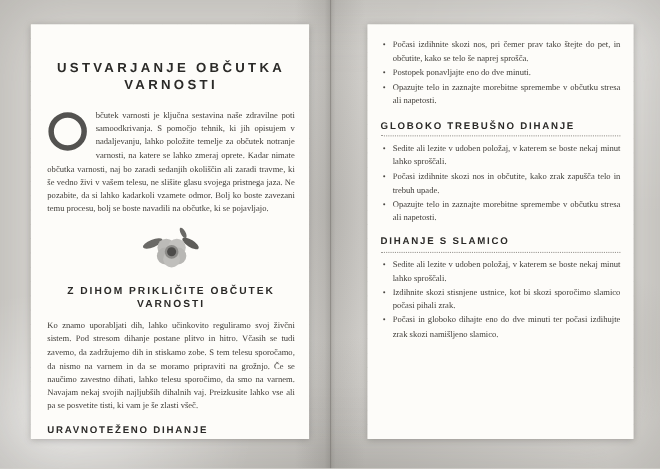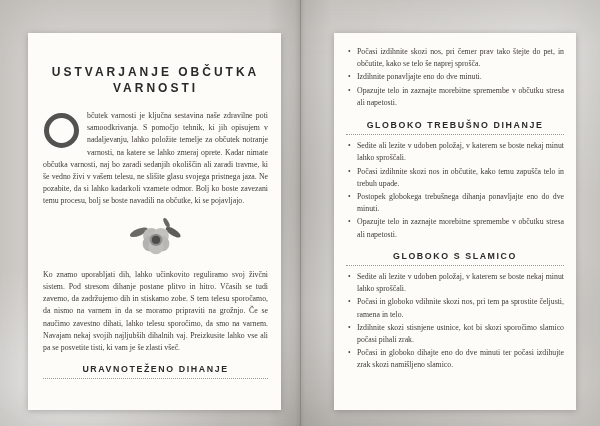--- a/index.html
+++ b/index.html
@@ -20,21 +20,21 @@
     box-shadow: inset 0 0 70px rgba(95,92,87,0.30);
   }
   .gutter{
     position:absolute;top:0;left:268px;width:64px;height:426px;
     background:linear-gradient(90deg, rgba(90,87,82,0) 0%, rgba(90,87,82,0.16) 42%, rgba(90,87,82,0.30) 50%, rgba(90,87,82,0.14) 58%, rgba(90,87,82,0) 100%);
   }
   .gutter-line{
     position:absolute;top:0;left:300px;width:1px;height:426px;
     background:rgba(110,107,102,0.45);
   }
-  .page{position:absolute;top:33px;}
+  .page{position:absolute;top:22px;}
   .page.left{left:28px;width:253px;height:377px;}
   .page.right{left:334px;width:242px;height:377px;}
   svg.scallop{position:absolute;left:0;top:0;filter:drop-shadow(0 1px 3px rgba(80,78,74,0.35));}
   .content{
     position:absolute;inset:0;overflow:hidden;
     color:#3d3a36;font-size:7.8px;line-height:12.2px;text-align:justify;
   }
   .page.left .content{padding:15px 13px 8px 15px;}
   .page.right .content{padding:13px 12px 8px 12px;}
   .title{
@@ -49,21 +49,21 @@
   .dropcap span{font-size:0;color:transparent;}
   p.body{margin:0 0 4px 0;}
   .ornament{text-align:center;margin:9px 0 6px 0;}
   .subtitle{
     font-family:"Liberation Sans", sans-serif;font-weight:bold;
     font-size:9.3px;letter-spacing:1.8px;text-align:center;color:#2b2a28;
     margin:6px 0 8px 0;
   }
   .sec-head{
     font-family:"Liberation Sans", sans-serif;font-weight:bold;
-    font-size:8.8px;letter-spacing:1.6px;color:#2b2a28;text-align:center;
+    font-size:8.8px;letter-spacing:1.6px;color:#2b2a28;text-align:left;
     border-bottom:1px dotted #9d9a95;padding-bottom:3px;margin:9px 0 5px 0;
   }
   .sec-head.first{margin-top:10px;}
   ul.bullets{list-style:none;margin:0;padding:0;}
   ul.bullets li{
     position:relative;padding-left:11px;margin:0 0 1px 0;
   }
   ul.bullets li::before{
     content:"\2022";position:absolute;left:2px;top:0;font-size:7.5px;color:#4a4844;
   }
@@ -100,50 +100,49 @@
           <circle cx="25" cy="20" r="8.5" fill="#bcbbb8"></circle>
           <circle cx="35" cy="20" r="8.5" fill="#c3c2bf"></circle>
           <circle cx="24" cy="28" r="8" fill="#b3b2af"></circle>
           <circle cx="36" cy="28" r="8" fill="#b8b7b4"></circle>
           <circle cx="30" cy="31" r="8" fill="#c0bfbc"></circle>
           <circle cx="30" cy="24" r="6.5" fill="#8d8c89"></circle>
           <circle cx="30" cy="24" r="4.3" fill="#4d4c4a"></circle>
         </svg>
       </div>
 
+      <div class="subtitle">Z DIHOM PRIKLIČITE OBČUTEK VARNOSTI</div>
       <p class="body">Ko znamo uporabljati dih, lahko učinkovito reguliramo svoj živčni sistem. Pod stresom dihanje postane plitvo in hitro. Včasih se tudi zavemo, da zadržujemo dih in stiskamo zobe. S tem telesu sporočamo, da nismo na varnem in da se moramo pripraviti na grožnjo. Če se naučimo zavestno dihati, lahko telesu sporočimo, da smo na varnem. Navajam nekaj svojih najljubših dihalnih vaj. Preizkusite lahko vse ali pa se posvetite tisti, ki vam je še zlasti všeč.</p>
 
       <div class="sec-head">URAVNOTEŽENO DIHANJE</div>
 
     </div>
   </div>
 
   <div class="page right">
     <svg class="scallop" width="242" height="377">
       <path fill="#fdfcf9" d="M0 0 A7.90 7.90 0 0 1 12.74 0 A7.90 7.90 0 0 1 25.47 0 A7.90 7.90 0 0 1 38.21 0 A7.90 7.90 0 0 1 50.95 0 A7.90 7.90 0 0 1 63.68 0 A7.90 7.90 0 0 1 76.42 0 A7.90 7.90 0 0 1 89.16 0 A7.90 7.90 0 0 1 101.89 0 A7.90 7.90 0 0 1 114.63 0 A7.90 7.90 0 0 1 127.37 0 A7.90 7.90 0 0 1 140.11 0 A7.90 7.90 0 0 1 152.84 0 A7.90 7.90 0 0 1 165.58 0 A7.90 7.90 0 0 1 178.32 0 A7.90 7.90 0 0 1 191.05 0 A7.90 7.90 0 0 1 203.79 0 A7.90 7.90 0 0 1 216.53 0 A7.90 7.90 0 0 1 229.26 0 A7.90 7.90 0 0 1 242.00 0 A8.06 8.06 0 0 1 242 13.00 A8.06 8.06 0 0 1 242 26.00 A8.06 8.06 0 0 1 242 39.00 A8.06 8.06 0 0 1 242 52.00 A8.06 8.06 0 0 1 242 65.00 A8.06 8.06 0 0 1 242 78.00 A8.06 8.06 0 0 1 242 91.00 A8.06 8.06 0 0 1 242 104.00 A8.06 8.06 0 0 1 242 117.00 A8.06 8.06 0 0 1 242 130.00 A8.06 8.06 0 0 1 242 143.00 A8.06 8.06 0 0 1 242 156.00 A8.06 8.06 0 0 1 242 169.00 A8.06 8.06 0 0 1 242 182.00 A8.06 8.06 0 0 1 242 195.00 A8.06 8.06 0 0 1 242 208.00 A8.06 8.06 0 0 1 242 221.00 A8.06 8.06 0 0 1 242 234.00 A8.06 8.06 0 0 1 242 247.00 A8.06 8.06 0 0 1 242 260.00 A8.06 8.06 0 0 1 242 273.00 A8.06 8.06 0 0 1 242 286.00 A8.06 8.06 0 0 1 242 299.00 A8.06 8.06 0 0 1 242 312.00 A8.06 8.06 0 0 1 242 325.00 A8.06 8.06 0 0 1 242 338.00 A8.06 8.06 0 0 1 242 351.00 A8.06 8.06 0 0 1 242 364.00 A8.06 8.06 0 0 1 242 377.00 A7.90 7.90 0 0 1 229.26 377 A7.90 7.90 0 0 1 216.53 377 A7.90 7.90 0 0 1 203.79 377 A7.90 7.90 0 0 1 191.05 377 A7.90 7.90 0 0 1 178.32 377 A7.90 7.90 0 0 1 165.58 377 A7.90 7.90 0 0 1 152.84 377 A7.90 7.90 0 0 1 140.11 377 A7.90 7.90 0 0 1 127.37 377 A7.90 7.90 0 0 1 114.63 377 A7.90 7.90 0 0 1 101.89 377 A7.90 7.90 0 0 1 89.16 377 A7.90 7.90 0 0 1 76.42 377 A7.90 7.90 0 0 1 63.68 377 A7.90 7.90 0 0 1 50.95 377 A7.90 7.90 0 0 1 38.21 377 A7.90 7.90 0 0 1 25.47 377 A7.90 7.90 0 0 1 12.74 377 A7.90 7.90 0 0 1 0.00 377 A8.06 8.06 0 0 1 0 364.00 A8.06 8.06 0 0 1 0 351.00 A8.06 8.06 0 0 1 0 338.00 A8.06 8.06 0 0 1 0 325.00 A8.06 8.06 0 0 1 0 312.00 A8.06 8.06 0 0 1 0 299.00 A8.06 8.06 0 0 1 0 286.00 A8.06 8.06 0 0 1 0 273.00 A8.06 8.06 0 0 1 0 260.00 A8.06 8.06 0 0 1 0 247.00 A8.06 8.06 0 0 1 0 234.00 A8.06 8.06 0 0 1 0 221.00 A8.06 8.06 0 0 1 0 208.00 A8.06 8.06 0 0 1 0 195.00 A8.06 8.06 0 0 1 0 182.00 A8.06 8.06 0 0 1 0 169.00 A8.06 8.06 0 0 1 0 156.00 A8.06 8.06 0 0 1 0 143.00 A8.06 8.06 0 0 1 0 130.00 A8.06 8.06 0 0 1 0 117.00 A8.06 8.06 0 0 1 0 104.00 A8.06 8.06 0 0 1 0 91.00 A8.06 8.06 0 0 1 0 78.00 A8.06 8.06 0 0 1 0 65.00 A8.06 8.06 0 0 1 0 52.00 A8.06 8.06 0 0 1 0 39.00 A8.06 8.06 0 0 1 0 26.00 A8.06 8.06 0 0 1 0 13.00 A8.06 8.06 0 0 1 0 0.00 Z"></path>
     </svg>
     <div class="content">
       <ul class="bullets">
         <li>Počasi izdihnite skozi nos, pri čemer prav tako štejte do pet, in občutite, kako se telo še naprej sprošča.</li>
-        <li>Izdihnite ponavljajte eno do dve minuti.</li>
+        <li>Postopek ponavljajte eno do dve minuti.</li>
         <li>Opazujte telo in zaznajte morebitne spremembe v občutku stresa ali napetosti.</li>
       </ul>
 
       <div class="sec-head first">GLOBOKO TREBUŠNO DIHANJE</div>
       <ul class="bullets">
         <li>Sedite ali lezite v udoben položaj, v katerem se boste nekaj minut lahko sproščali.</li>
-        <li>Počasi izdihnite skozi nos in občutite, kako temu zapušča telo in trebuh upade.</li>
-        <li>Postopek globokega trebušnega dihanja ponavljajte eno do dve minuti.</li>
+        <li>Počasi izdihnite skozi nos in občutite, kako zrak zapušča telo in trebuh upade.</li>
         <li>Opazujte telo in zaznajte morebitne spremembe v občutku stresa ali napetosti.</li>
       </ul>
 
-      <div class="sec-head">GLOBOKO S SLAMICO</div>
+      <div class="sec-head">DIHANJE S SLAMICO</div>
       <ul class="bullets">
         <li>Sedite ali lezite v udoben položaj, v katerem se boste nekaj minut lahko sproščali.</li>
-        <li>Počasi in globoko vdihnite skozi nos, pri tem pa sprostite čeljusti, ramena in telo.</li>
         <li>Izdihnite skozi stisnjene ustnice, kot bi skozi sporočimo slamico počasi pihali zrak.</li>
         <li>Počasi in globoko dihajte eno do dve minuti ter počasi izdihujte zrak skozi namišljeno slamico.</li>
 
       </ul>
     </div>
   </div>
 
 </div>
 
 </body></html>

